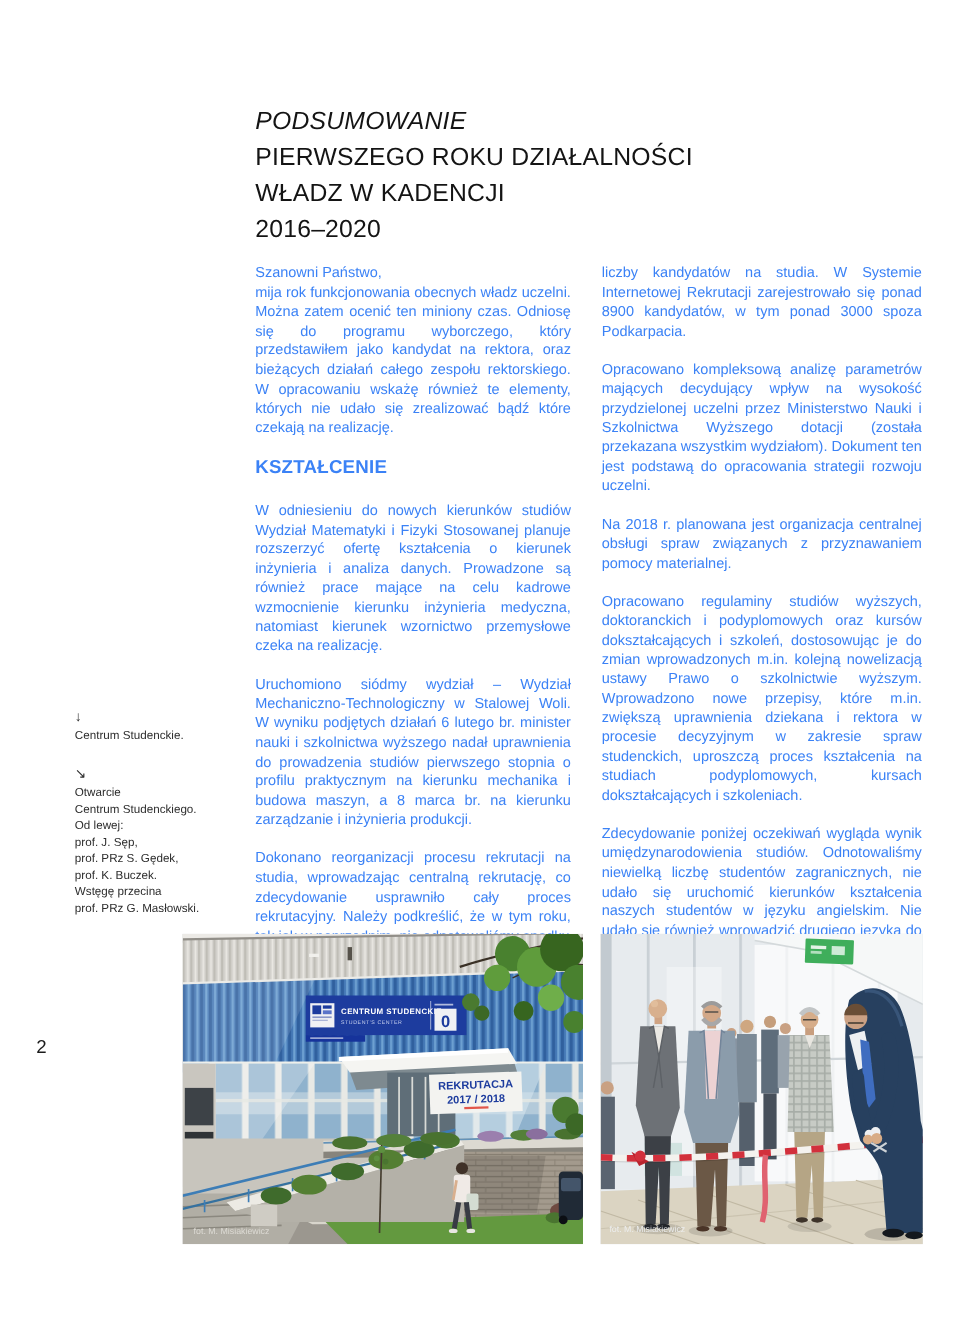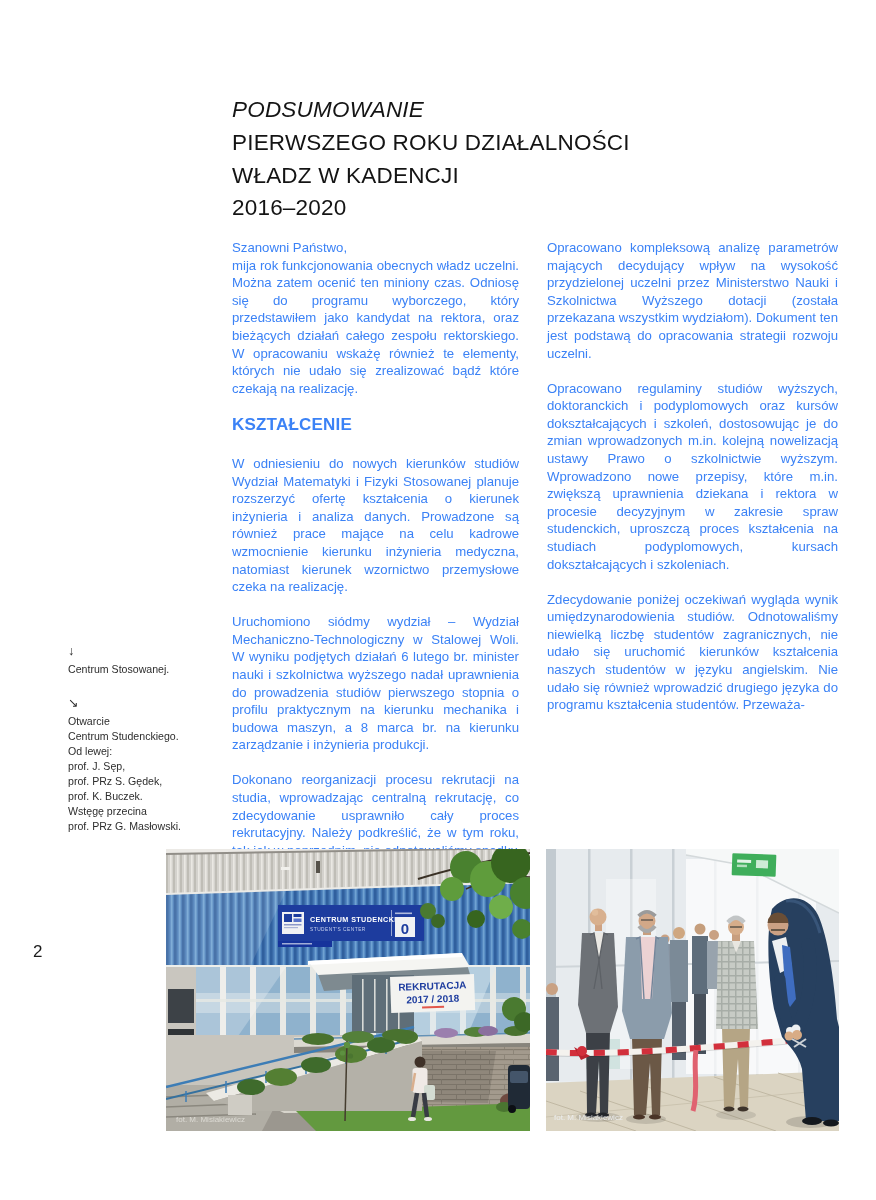--- a/index.html
+++ b/index.html
@@ -48,28 +48,30 @@
   <div class="col col1">
     <p><span>Szanowni Państwo,</span><br>
       <span>mija rok funkcjonowania obecnych władz uczelni. Można zatem ocenić ten miniony czas. Odniosę się do programu wyborczego, który przedstawiłem jako kandydat na rektora, oraz bieżących działań całego zespołu rektorskiego. W opracowaniu wskażę również te elementy, których nie udało się zrealizować bądź które czekają na realizację.</span></p>
     <div class="subhead">KSZTAŁCENIE</div>
     <p><span>W odniesieniu do nowych kierunków studiów Wydział Matematyki i Fizyki Stosowanej planuje rozszerzyć ofertę kształcenia o kierunek </span><span class="it">inżynieria i analiza danych</span><span>. Prowadzone są również prace mające na celu kadrowe wzmocnienie kierunku </span><span class="it">inżynieria medyczna</span><span>, natomiast kierunek </span><span class="it">wzornictwo przemysłowe</span><span> czeka na realizację.</span></p>
     <p><span>Uruchomiono siódmy wydział – Wydział Mechaniczno-Technologiczny w Stalowej Woli. W wyniku podjętych działań 6 lutego br. minister nauki i szkolnictwa wyższego nadał uprawnienia do prowadzenia studiów pierwszego stopnia o profilu praktycznym na kierunku </span><span class="it">mechanika i budowa maszyn</span><span>, a 8 marca br. na kierunku </span><span class="it">zarządzanie i inżynieria produkcji</span><span>.</span></p>
     <p>Dokonano reorganizacji procesu rekrutacji na studia, wprowadzając centralną rekrutację, co zdecydowanie usprawniło cały proces rekrutacyjny. Należy podkreślić, że w tym roku, tak jak w poprzednim, nie odnotowaliśmy spadku</p>
   </div>
 
   <div class="col col2">
+    <p>liczby kandydatów na studia. W Systemie Internetowej Rekrutacji zarejestrowało się ponad 8900 kandydatów, w tym ponad 3000 spoza Podkarpacia.</p>
     <p>Opracowano kompleksową analizę parametrów mających decydujący wpływ na wysokość przydzielonej uczelni przez Ministerstwo Nauki i Szkolnictwa Wyższego dotacji (została przekazana wszystkim wydziałom). Dokument ten jest podstawą do opracowania strategii rozwoju uczelni.</p>
+    <p>Na 2018 r. planowana jest organizacja centralnej obsługi spraw związanych z przyznawaniem pomocy materialnej.</p>
     <p>Opracowano regulaminy studiów wyższych, doktoranckich i podyplomowych oraz kursów dokształcających i szkoleń, dostosowując je do zmian wprowadzonych m.in. kolejną nowelizacją ustawy Prawo o szkolnictwie wyższym. Wprowadzono nowe przepisy, które m.in. zwiększą uprawnienia dziekana i rektora w procesie decyzyjnym w zakresie spraw studenckich, uproszczą proces kształcenia na studiach podyplomowych, kursach dokształcających i szkoleniach.</p>
     <p>Zdecydowanie poniżej oczekiwań wygląda wynik umiędzynarodowienia studiów. Odnotowaliśmy niewielką liczbę studentów zagranicznych, nie udało się uruchomić kierunków kształcenia naszych studentów w języku angielskim. Nie udało się również wprowadzić drugiego języka do programu kształcenia studentów. Przeważa-</p>
   </div>
 
   <div class="captions">
     <div class="cap-arrow">↓</div>
-    <div>Centrum Stosowanej.</div>
+    <div>Centrum Studenckie.</div>
     <div class="cap-arrow cap-gap">↘</div>
     <div>
       <div>Otwarcie</div>
       <div>Centrum Studenckiego.</div>
       <div>Od lewej:</div>
       <div>prof. J. Sęp,</div>
       <div>prof. PRz S. Gędek,</div>
       <div>prof. K. Buczek.</div>
       <div>Wstęgę przecina</div>
       <div>prof. PRz G. Masłowski.</div>

